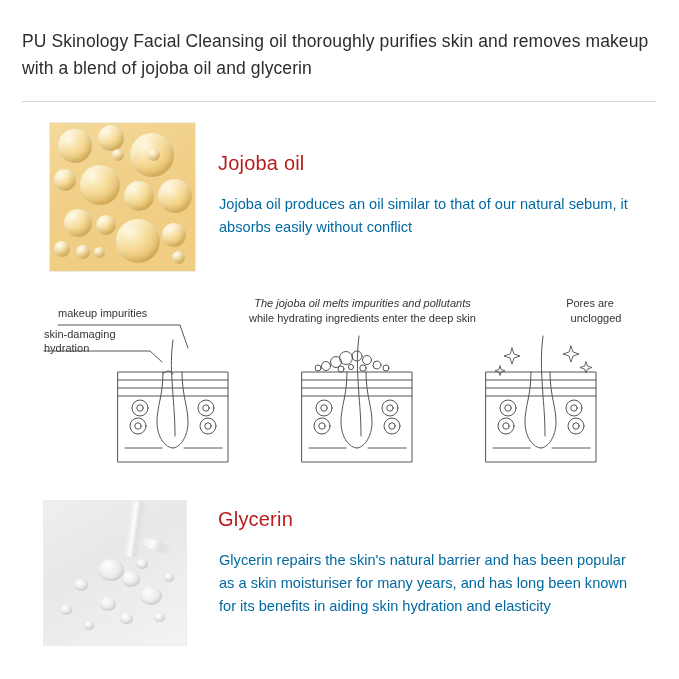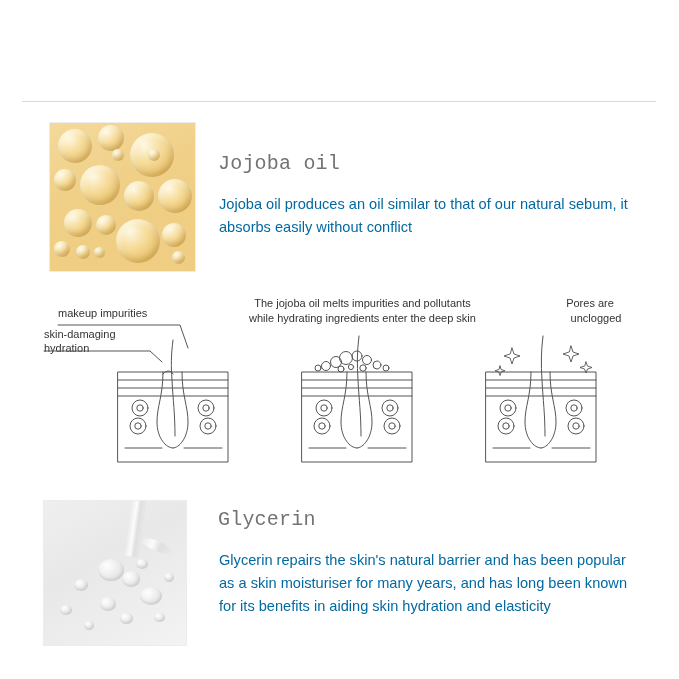--- a/index.html
+++ b/index.html
@@ -42,23 +42,22 @@
 
   
   .ing-img {
     position: absolute;
     border: 1px solid #ececec;
     overflow: hidden;
   }
   .ing-title {
     position: absolute;
     font-size: 20px;
-    color: #737373;
+    color: #b91c1c;
     letter-spacing: 0.2px;
-    font-family: Liberation Mono, monospace;
   }
   .ing-body {
     position: absolute;
     font-size: 14.6px;
     line-height: 23px;
     color: #0369a1;
   }
 
   
   #jojoba-image {
@@ -108,20 +107,21 @@
     line-height: 14px;
     color: #333;
   }
   svg { display: block; }
 </style>
 </head>
 <body>
 
 <div class="page">
 
+  <div class="headline">PU Skinology Facial Cleansing oil thoroughly purifies skin and removes makeup with a blend of jojoba oil and glycerin</div>
   <div class="rule"></div>
 
   <div class="ing-img" id="jojoba-image">
 
     <div class="bubble" style="left:8px;  top:6px;   width:34px; height:34px;"></div>
     <div class="bubble" style="left:48px; top:2px;   width:26px; height:26px;"></div>
     <div class="bubble" style="left:80px; top:10px;  width:44px; height:44px;"></div>
     <div class="bubble" style="left:4px;  top:46px;  width:22px; height:22px;"></div>
     <div class="bubble" style="left:30px; top:42px;  width:40px; height:40px;"></div>
     <div class="bubble" style="left:74px; top:58px;  width:30px; height:30px;"></div>
@@ -138,21 +138,21 @@
     <div class="bubble" style="left:62px; top:26px;  width:12px; height:12px;"></div>
   </div>
 
   <div class="ing-title" style="left:218px; top:152px;">Jojoba oil</div>
   <div class="ing-body" style="left:219px; top:193px; width:420px;">Jojoba oil produces an oil similar to that of our natural sebum, it absorbs easily without conflict</div>
 
   <div class="label-text" style="left:58px; top:306px;">makeup impurities</div>
   <div class="label-text" style="left:44px; top:327px;text-align:center;">skin-damaging</div>
   <div class="label-text" style="left:44px; top:341px;">hydration</div>
 
-  <div class="diagram-caption" style="left:230px; top:296px; width:265px;">The jojoba oil melts impurities and pollutants</div>
+  <div class="diagram-caption" style="left:230px; top:296px; width:265px;font-style:italic;">The jojoba oil melts impurities and pollutants</div>
   <div class="diagram-caption" style="left:230px; top:311px; width:265px;">while hydrating ingredients enter the deep skin</div>
 
   <div class="diagram-caption" style="left:540px; top:296px; width:100px;">Pores are</div>
   <div class="diagram-caption" style="left:546px; top:311px; width:100px;">unclogged</div>
 
   <svg style="position:absolute;left:30px;top:296px;" width="620" height="170" viewBox="0 0 620 170">
     <g fill="none" stroke="#555" stroke-width="1" stroke-linecap="round" stroke-linejoin="round">
 
       <g>
         <path d="M28 29 H150 L158 52"></path>

